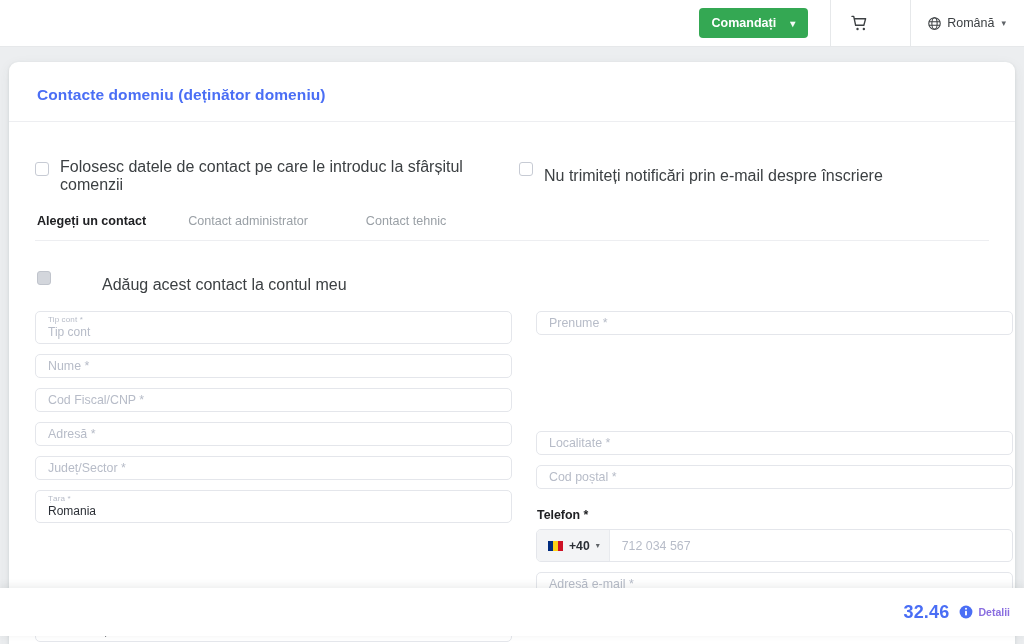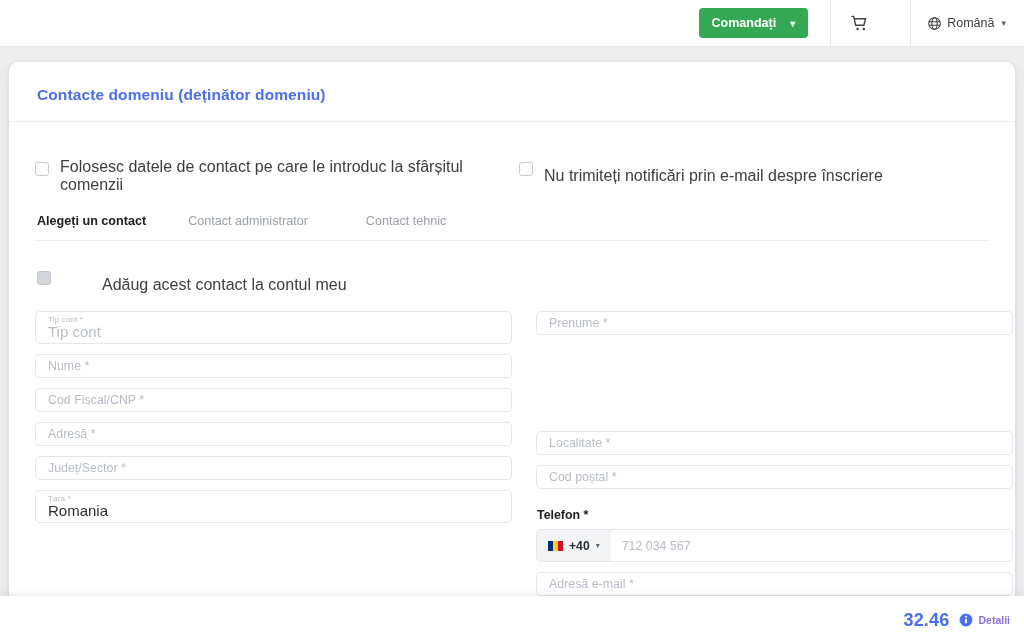--- a/index.html
+++ b/index.html
@@ -105,21 +105,21 @@
     display: flex; align-items: center;
     padding: 0 12px;
     cursor: text;
   }
   .field.filled { height: 33px; align-items: flex-end; padding-bottom: 4px; }
   .ph { font-size: 12.4px; color: #b7bcc8; }
   .flab {
     position: absolute; left: 12px; top: 3px;
     font-size: 8.1px; color: #b7bcc8; letter-spacing: .1px;
   }
-  .fval { font-size: 15px; color: #2b2f36; line-height: 14px; }
+  .fval { font-size: 12px; color: #2b2f36; line-height: 14px; }
   .fval.muted { color: #b7bcc8; }
   .spacer-blank { height: 33px; margin-bottom: 10px; }
   .spacer-blank2 { height: 76px; }
 
   
   .subhead { font-size: 12.4px; font-weight: bold; color: #202124; margin: 9px 0 7px 1px; }
   .phone {
     display: flex; align-items: stretch;
     height: 33px; border: 1px solid #e4e6eb; border-radius: 5px;
     overflow: hidden; margin-bottom: 10px; background: #fff;
@@ -129,21 +129,21 @@
     background: #f3f4f6; padding: 0 9px 0 11px;
     border-right: 1px solid #e8eaee; cursor: pointer;
   }
   .flag { width: 15px; height: 10px; display: block; flex: 0 0 auto; }
   .dial { font-size: 12.2px; font-weight: bold; color: #2b2f36; }
   .pcaret { font-size: 8px; color: #5f6368; }
   .phone-input { display: flex; align-items: center; padding: 0 12px; flex: 1; cursor: text; }
 
   
   .footer {
-    position: absolute; left: 0; right: 0; bottom: 0; height: 48px;
+    position: absolute; left: 0; right: 0; bottom: 8px; height: 48px;
     background: #ffffff;
     box-shadow: 0 -2px 8px rgba(60,64,67,.10);
     display: flex; align-items: center; justify-content: flex-end;
     padding-right: 14px; gap: 0;
     z-index: 5;
   }
   .price { font-size: 18px; color: #4a6ef5; font-weight: bold; letter-spacing: .2px; }
   .info-ico { width: 14px; height: 14px; margin: 0 5px 0 10px; display: block; }
   .detalii { font-size: 10.5px; color: #8a6ee0; font-weight: bold; cursor: pointer; }
   .cont-btn {

